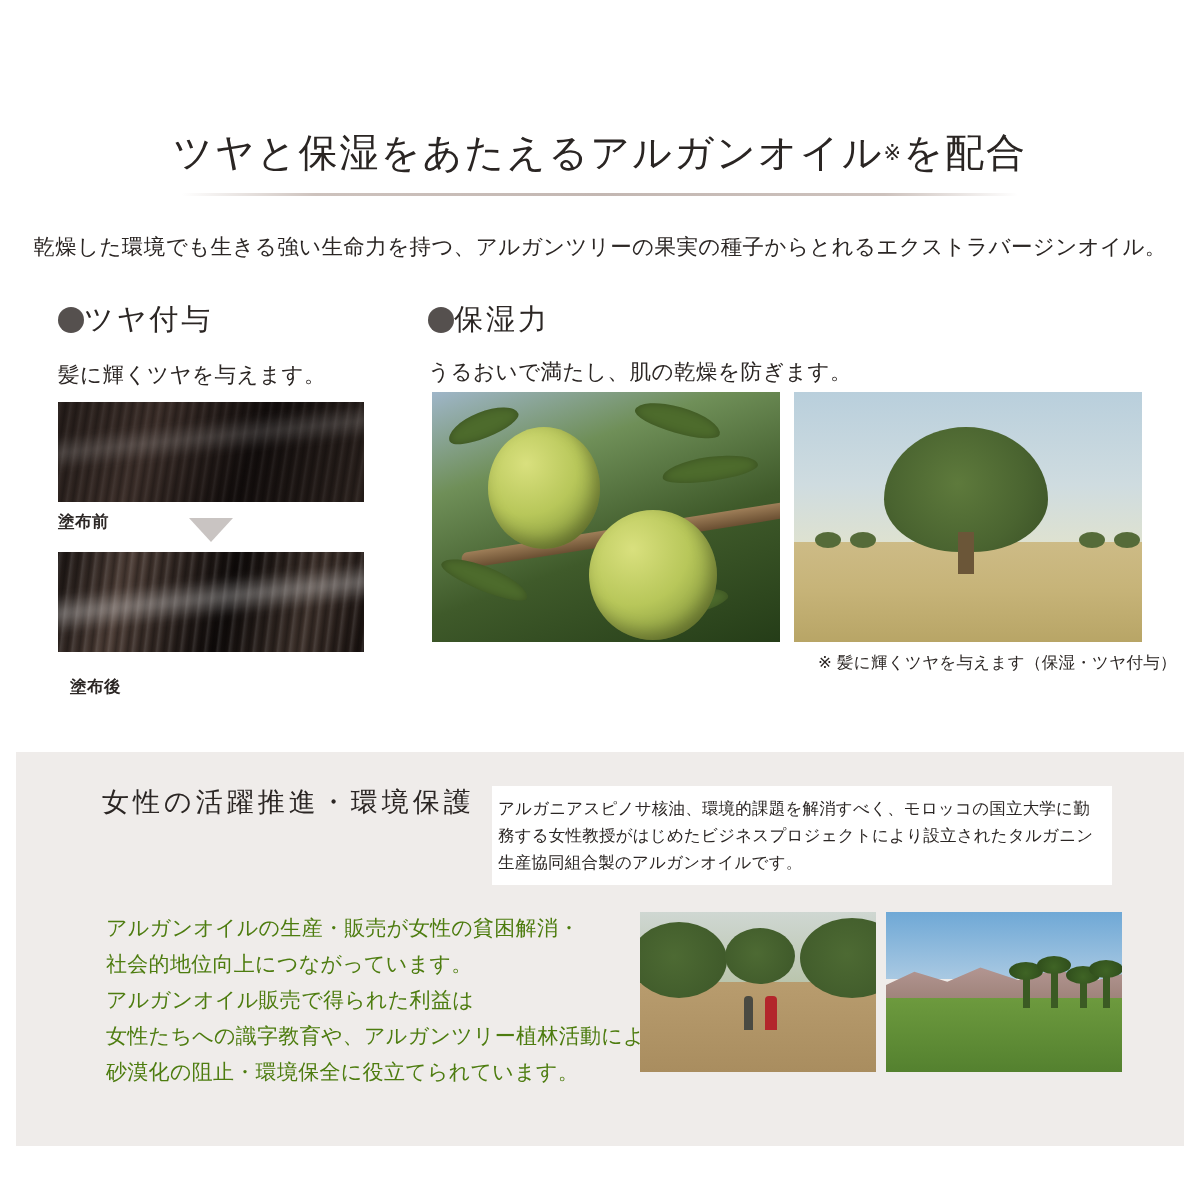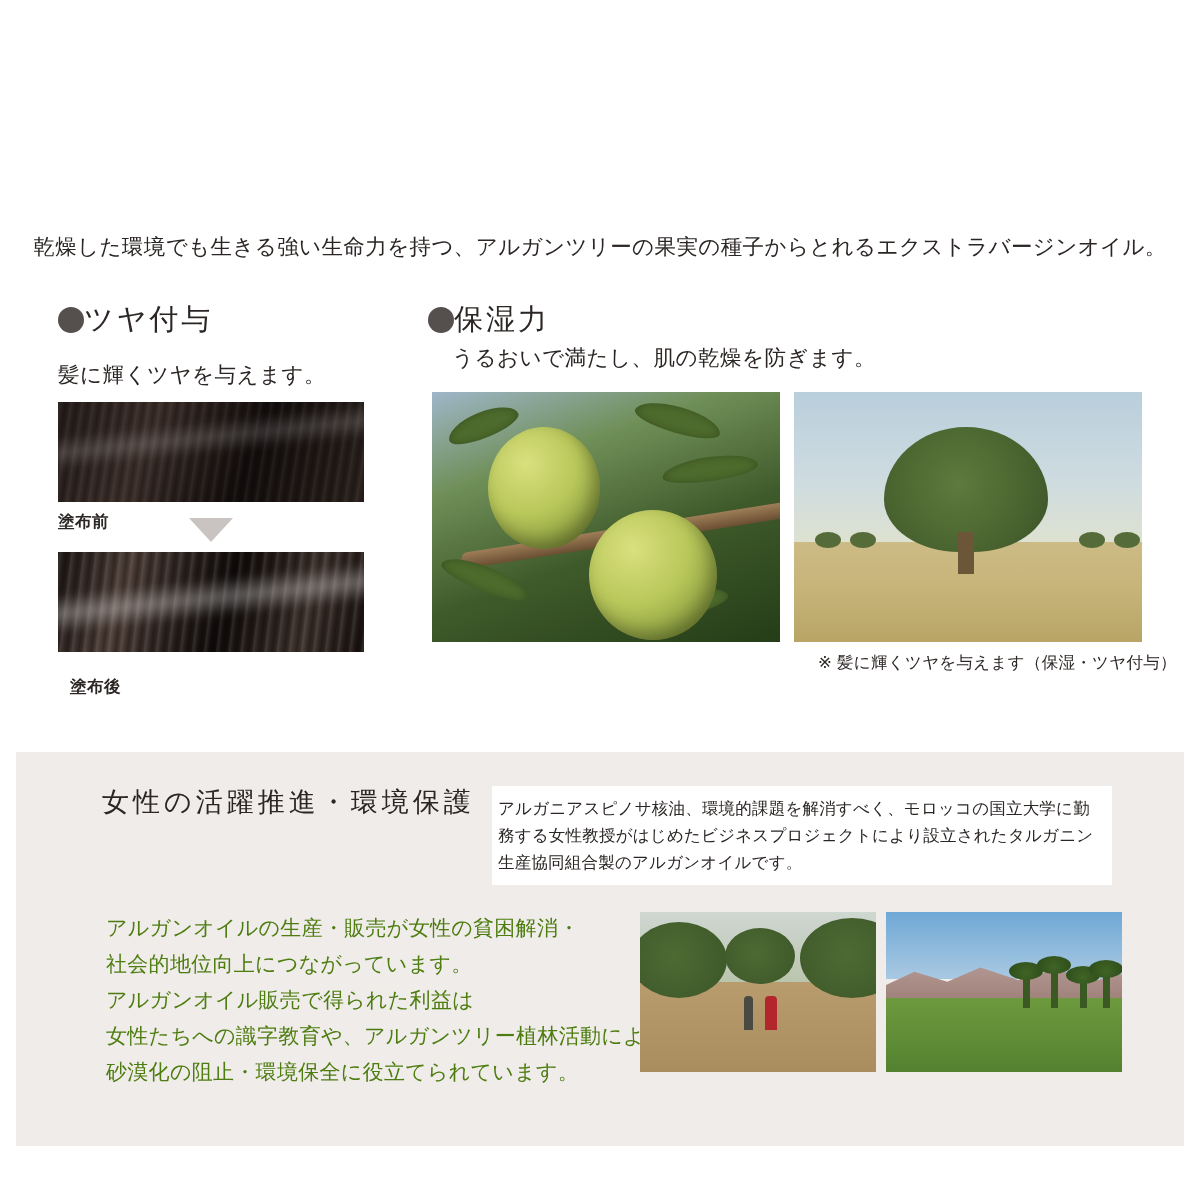--- a/index.html
+++ b/index.html
@@ -82,21 +82,21 @@
   #sec-moist-head { left: 428px; top: 300px; align-items: center; }
 
   .sub-line {
     position: absolute;
     font-size: 21.5px;
     letter-spacing: 0.5px;
     color: #2b2624;
     white-space: nowrap;
   }
   #gloss-sub { left: 58px; top: 360px; }
-  #moist-sub { left: 428px; top: 343px; margin-left: 24px; }
+  #moist-sub { left: 428px; top: 357px; }
 
   
   .hair-photo {
     position: absolute;
     width: 306px;
     height: 100px;
     overflow: hidden;
     background: #1b1513;
   }
   #hair-before { left: 58px; top: 402px; }
@@ -395,20 +395,26 @@
     width: 34px; height: 18px;
     background: radial-gradient(circle at 50% 60%, #3f6425 0%, #2d4a1a 100%);
     border-radius: 50%;
   }
 </style>
 </head>
 <body>
 
 <div class="page">
 
+  <div class="headline-wrap">
+    <div class="headline">
+      <span>ツヤと保湿をあたえるアルガンオイル</span><span class="sup">※</span><span>を配合</span>
+    </div>
+    <div class="headline-rule"></div>
+  </div>
 
   <div class="lead">乾燥した環境でも生きる強い生命力を持つ、アルガンツリーの果実の種子からとれるエクストラバージンオイル。</div>
 
   <div class="sec-head" id="sec-gloss-head">
     <span class="bullet"></span>
     <span>ツヤ付与</span>
   </div>
   <div class="sub-line" id="gloss-sub">髪に輝くツヤを与えます。</div>
 
   <div class="hair-photo" id="hair-before">

